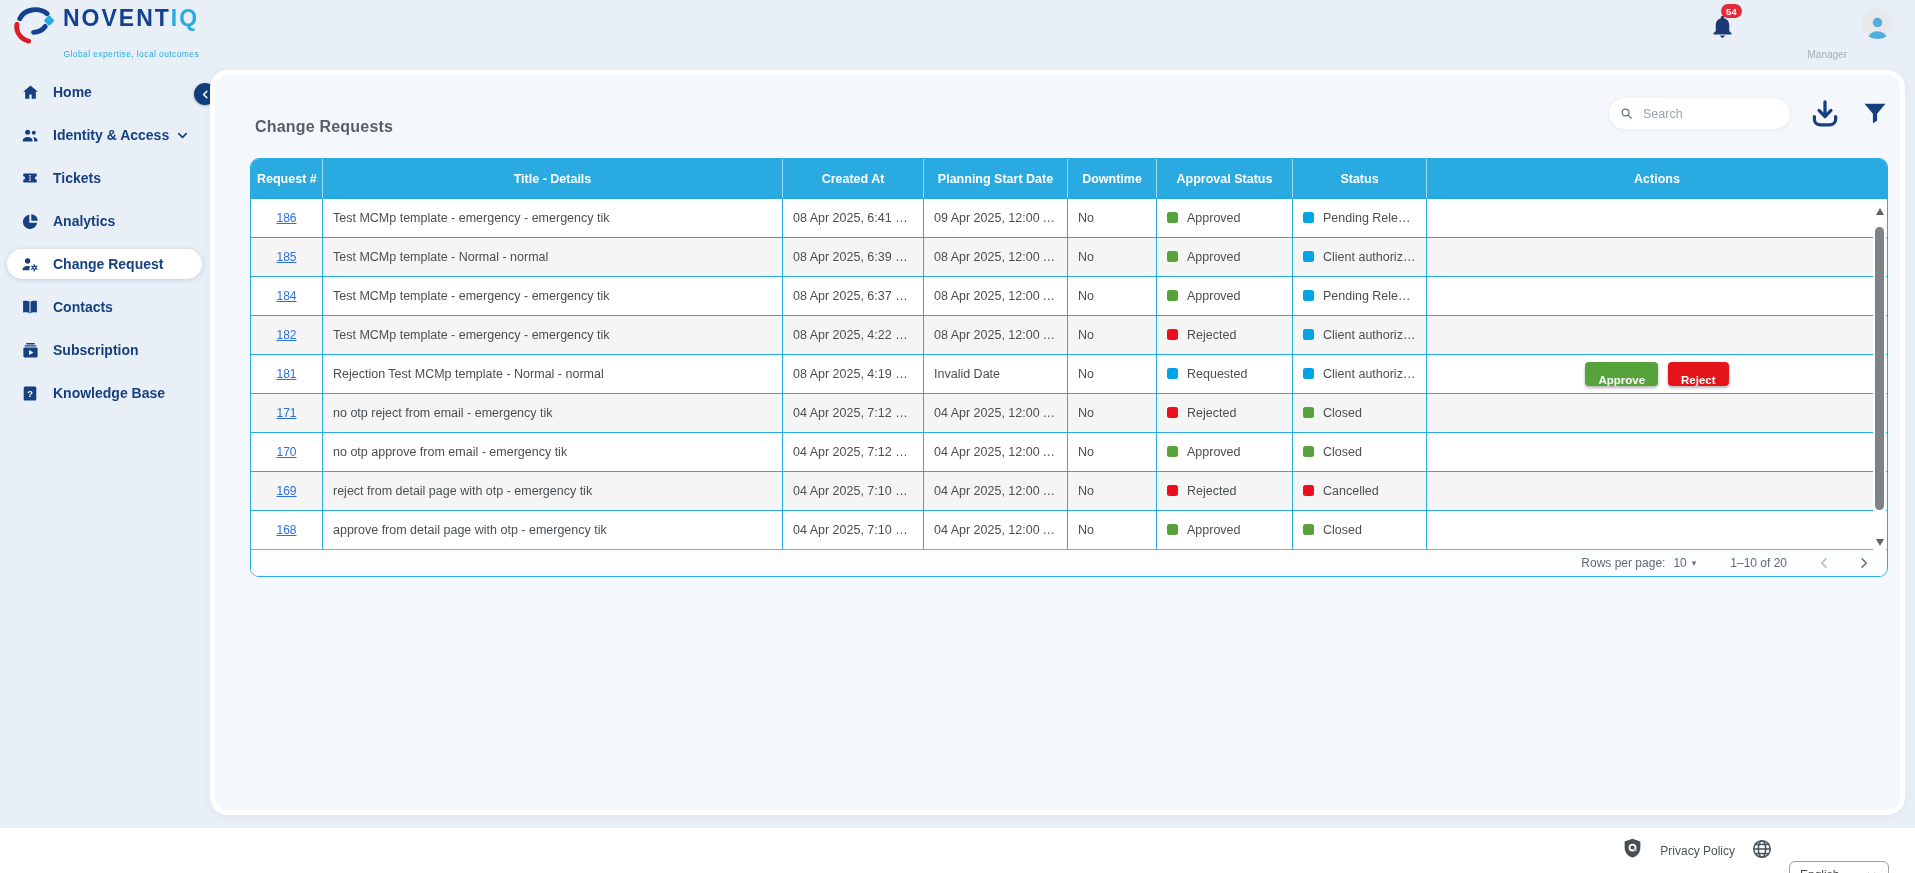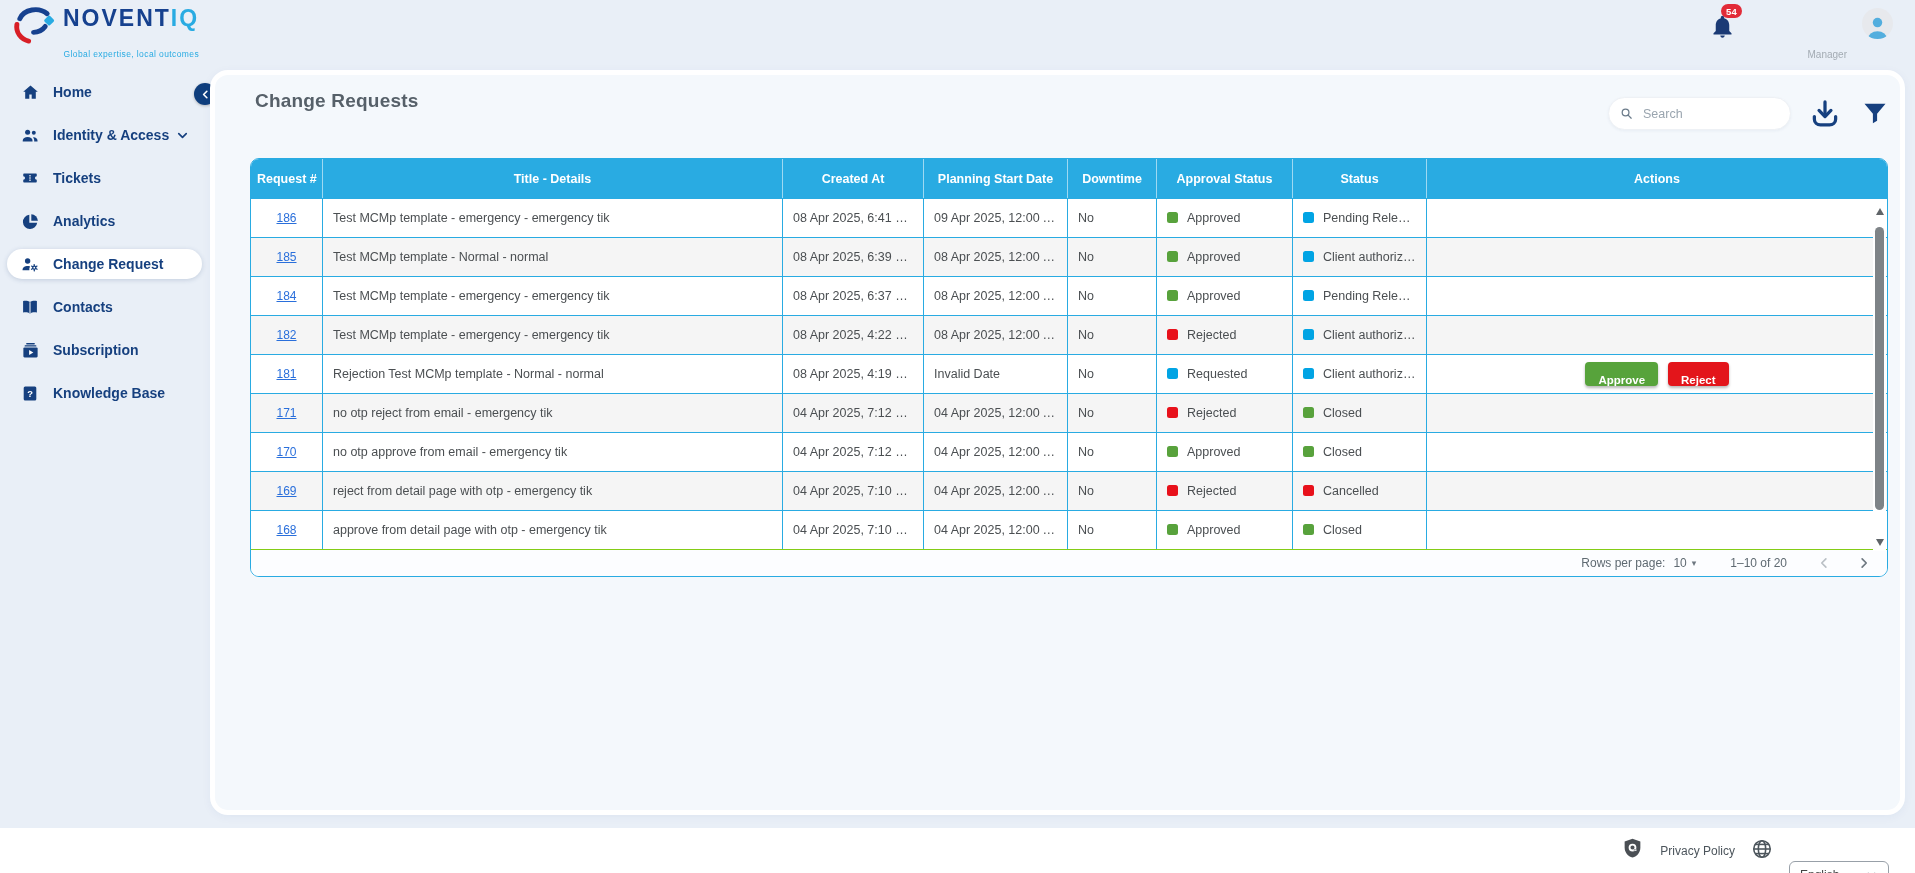--- a/index.html
+++ b/index.html
@@ -27,21 +27,21 @@
   .side-item.active{background:#fff;box-shadow:0 1px 5px rgba(40,70,120,.20);}
   .sicon{width:20px;height:20px;display:flex;align-items:center;justify-content:center;}
   .slabel{margin-left:13px;font-size:14px;font-weight:700;color:#16407f;white-space:nowrap;}
   .chev{margin-left:6px;}
   .collapse-btn{position:absolute;left:194px;top:83px;width:22px;height:22px;border-radius:50%;background:#0f3e7d;
         display:flex;align-items:center;justify-content:center;cursor:pointer;box-shadow:0 1px 3px rgba(0,0,0,.25);}
 
   
   .card{position:absolute;left:210px;top:70px;right:10px;bottom:58px;background:#f4f8fc;border:5px solid #ffffff;
         border-radius:18px;box-shadow:0 2px 10px rgba(27,63,143,.05);}
-  .page-title{position:absolute;left:40px;top:2px;font-size:19px;font-weight:700;color:#566069;letter-spacing:.2px;}
+  .page-title{position:absolute;left:40px;top:32px;font-size:16px;font-weight:700;color:#566069;letter-spacing:.2px;}
   .search-wrap{position:absolute;left:1393px;top:22px;width:183px;height:33px;}
   .search-input{width:100%;height:100%;border:1px solid #eef1f5;border-radius:17px;background:#fff;outline:none;
         padding:0 12px 0 34px;font-size:12.5px;color:#333;box-shadow:0 1px 3px rgba(40,70,120,.06);}
   .search-input::placeholder{color:#9aa5af;}
   .search-ico{position:absolute;left:11px;top:9px;}
   .tool-btn{position:absolute;cursor:pointer;background:none;border:none;padding:0;}
   .dl-btn{left:1592px;top:22px;}
   .filter-btn{left:1646px;top:24px;}
 
   

